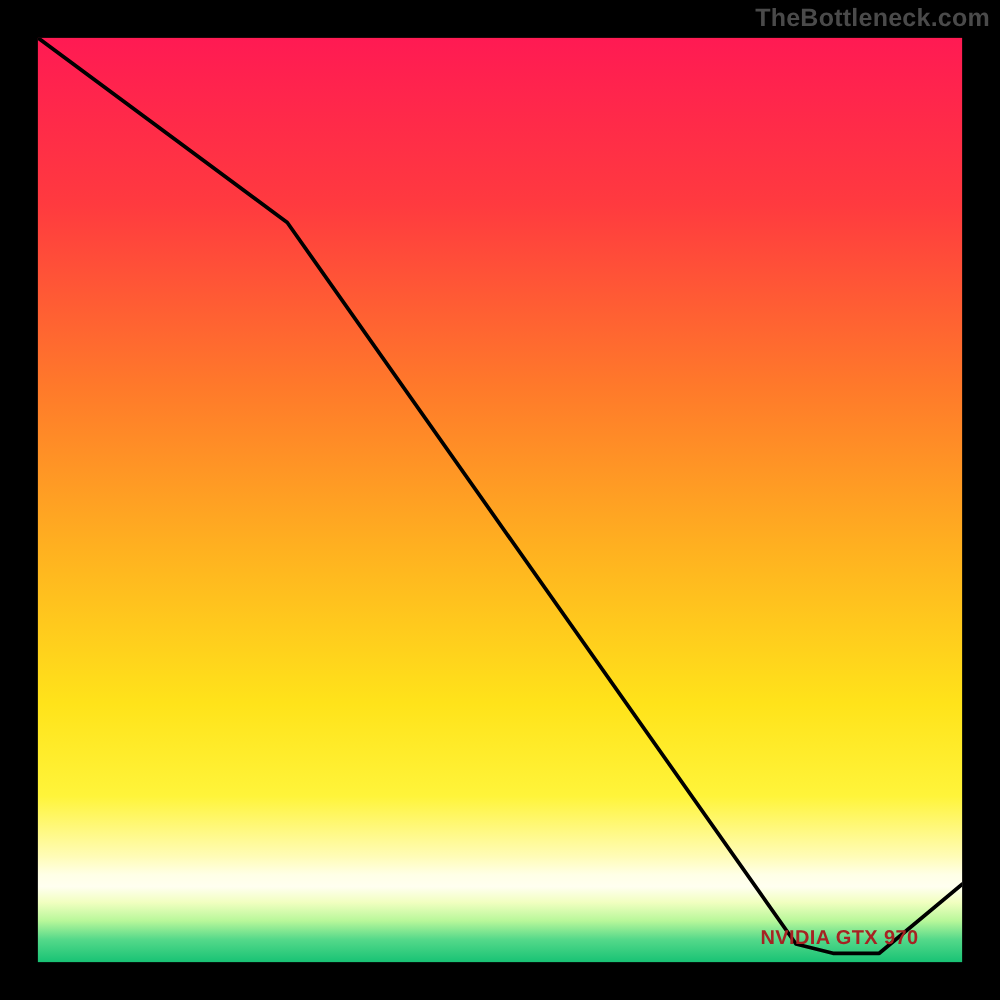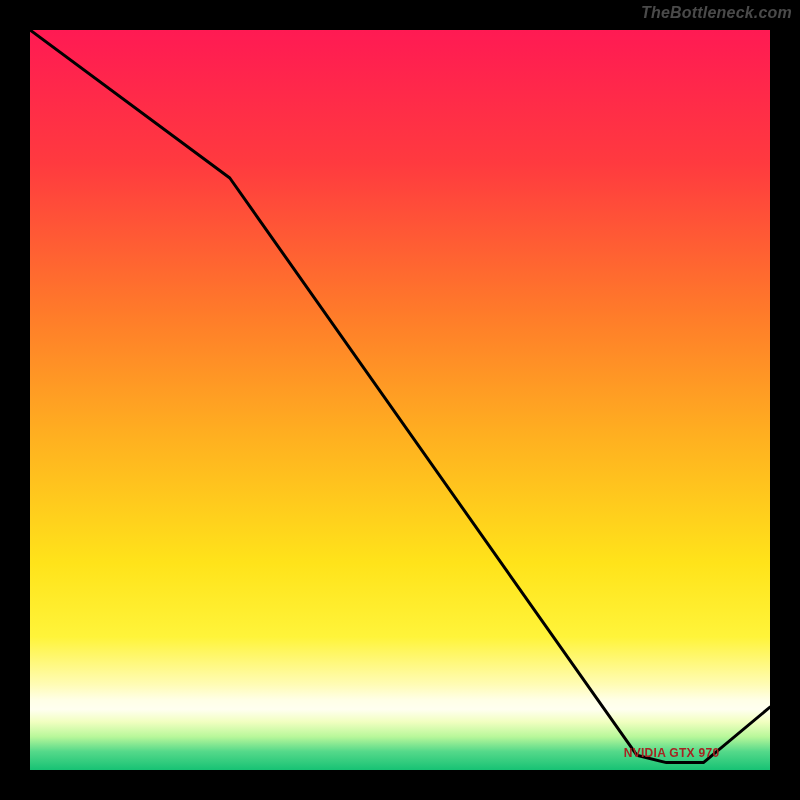--- a/index.html
+++ b/index.html
@@ -24,32 +24,31 @@
     left: 30px;
     top: 30px;
     width: 740px;
     height: 740px;
     overflow: hidden;
   }
   .watermark {
     position: absolute;
     top: 4px;
     right: 8px;
-    font-size: 16px;
+    font-size: 20px;
     font-weight: 700;
     color: #4a4a4a;
     letter-spacing: 0.2px;
     font-family: Arial, Helvetica, sans-serif;
     user-select: none;
-    font-style: italic;
   }
   .bottom-label {
     position: absolute;
     font-family: Verdana, Geneva, sans-serif;
-    font-size: 12px;
+    font-size: 16px;
     font-weight: 700;
     color: #a62323;
     letter-spacing: 0.3px;
     white-space: nowrap;
     user-select: none;
   }
   svg.bg-grad {
     position: absolute;
     inset: 0;
   }

